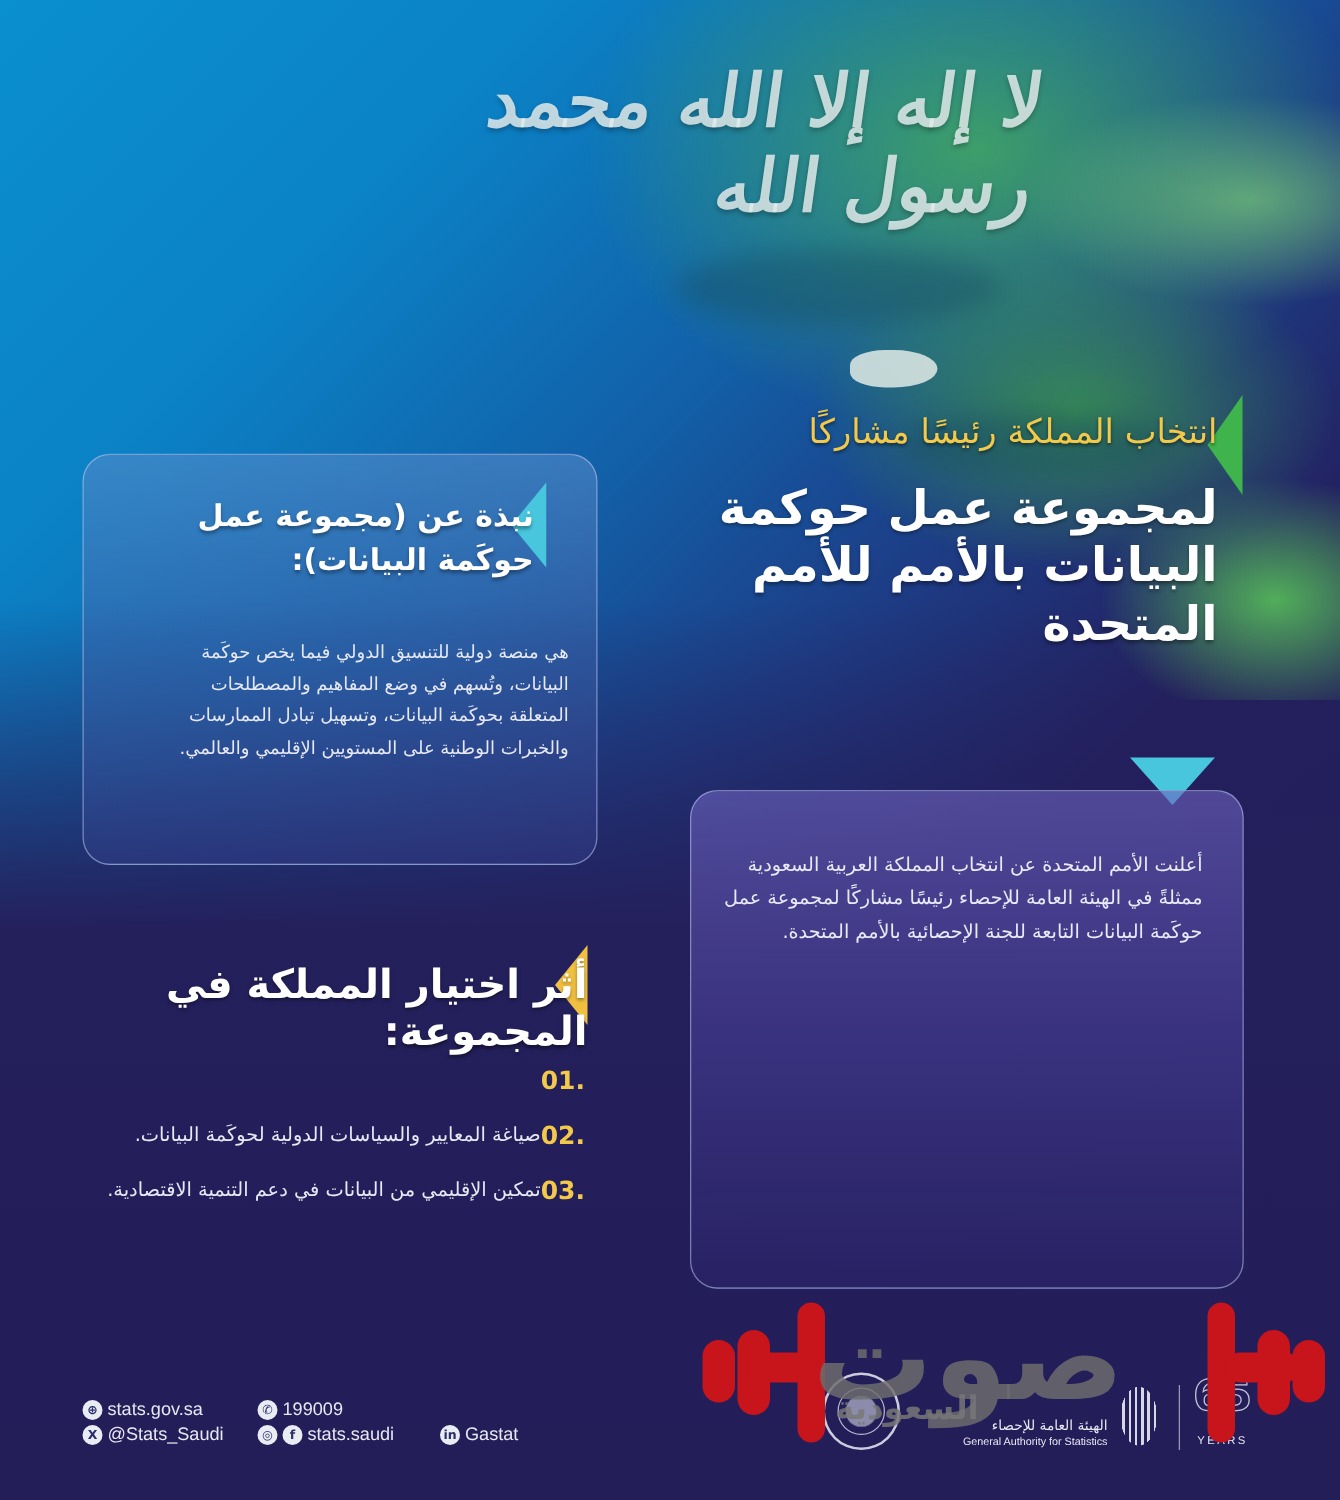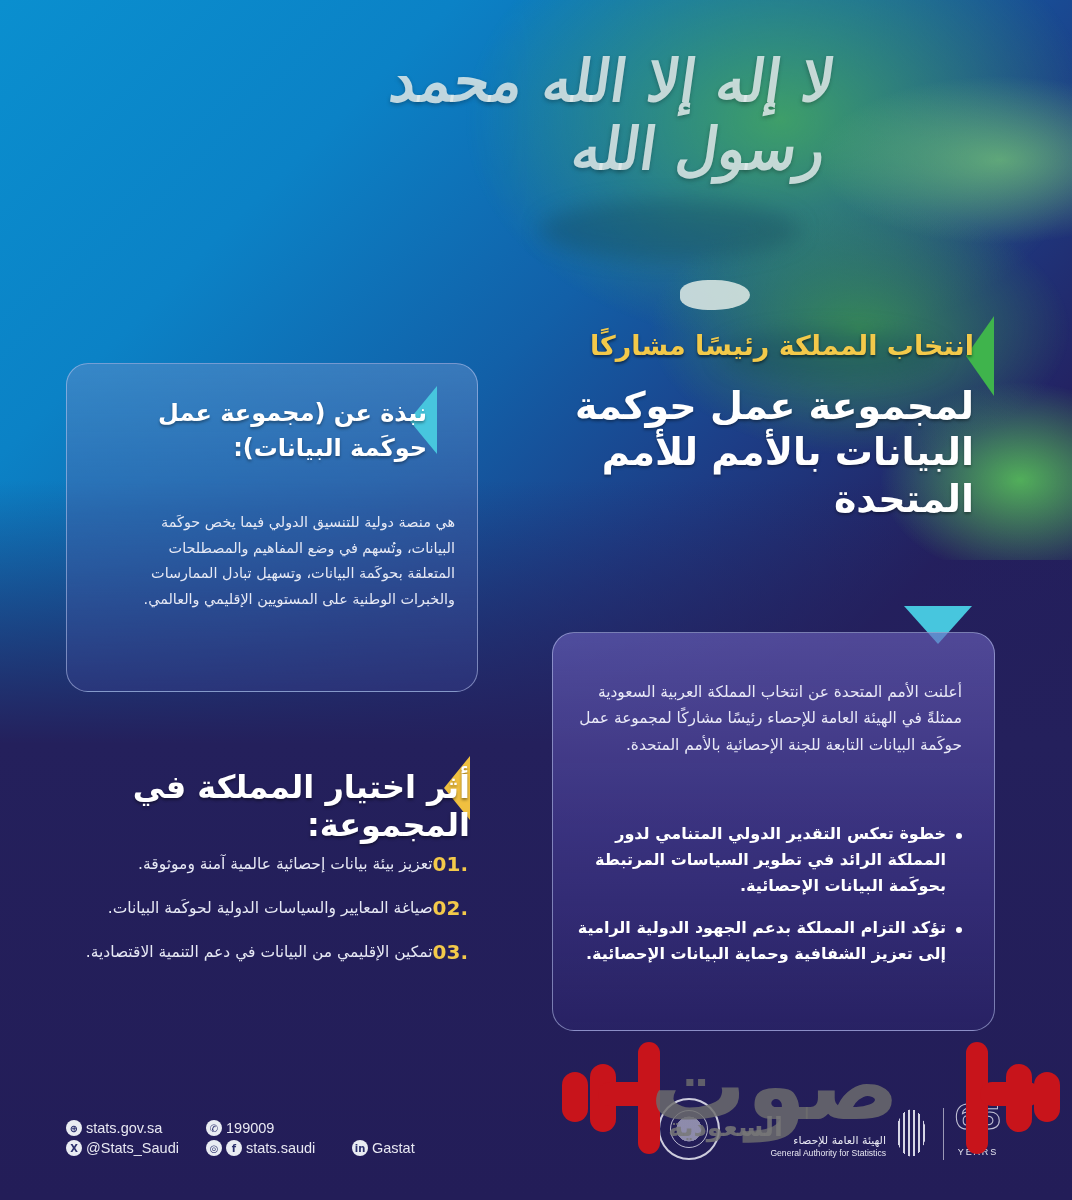--- a/index.html
+++ b/index.html
@@ -41,21 +41,21 @@
     direction: rtl;
   }
   .sword {
     position: absolute; left: 680px; top: 280px; width: 70px; height: 30px;
     border-radius: 40% 50% 50% 40%; background: rgba(225,235,230,0.85);
   }
 
   
   .headline { position: absolute; right: 98px; top: 330px; text-align: right; direction: rtl; }
   .headline .kicker {
-    font-size: 27px; font-weight: bold; color: #f3c94a;
+    font-size: 27px; font-weight: normal; color: #f3c94a;
     text-shadow: 0 2px 3px rgba(0,0,0,0.5);
   }
   .headline .title {
     margin-top: 22px; font-size: 38px; font-weight: bold; line-height: 1.22;
     color: #ffffff; text-shadow: 0 2px 3px rgba(0,0,0,0.35); width: 440px;
   }
   .tri-green {
     position: absolute; left: 966px; top: 316px; width: 0; height: 0;
     border-top: 40px solid transparent; border-bottom: 40px solid transparent;
     border-right: 28px solid #3fb44c;
@@ -199,32 +199,27 @@
 
 <div class="box box-about">
   <div class="tri-cyan-left"></div>
   <div class="box-title">نبذة عن (مجموعة عمل حوكَمة البيانات):</div>
   <div class="box-body">هي منصة دولية للتنسيق الدولي فيما يخص حوكَمة البيانات، وتُسهم في وضع المفاهيم والمصطلحات المتعلقة بحوكَمة البيانات، وتسهيل تبادل الممارسات والخبرات الوطنية على المستويين الإقليمي والعالمي.</div>
 </div>
 
 <div class="tri-cyan-down"></div>
 <div class="box box-news">
   <div class="box-intro">أعلنت الأمم المتحدة عن انتخاب المملكة العربية السعودية ممثلةً في الهيئة العامة للإحصاء رئيسًا مشاركًا لمجموعة عمل حوكَمة البيانات التابعة للجنة الإحصائية بالأمم المتحدة.</div>
-  <ul>
-    <li>خطوة تعكس التقدير الدولي المتنامي لدور المملكة الرائد في تطوير السياسات المرتبطة بحوكَمة البيانات الإحصائية.</li>
-    <li>تؤكد التزام المملكة بدعم الجهود الدولية الرامية إلى تعزيز الشفافية وحماية البيانات الإحصائية.</li>
-  </ul>
 </div>
 
 <div class="tri-gold"></div>
 <div class="impact-title">أثر اختيار المملكة في المجموعة:</div>
 <div class="impact-list">
   <div class="impact-item">
     <span class="impact-num">01.</span>
-    <span class="impact-text">تعزيز بيئة بيانات إحصائية عالمية آمنة وموثوقة.</span>
   </div>
   <div class="impact-item">
     <span class="impact-num">02.</span>
     <span class="impact-text">صياغة المعايير والسياسات الدولية لحوكَمة البيانات.</span>
   </div>
   <div class="impact-item">
     <span class="impact-num">03.</span>
     <span class="impact-text">تمكين الإقليمي من البيانات في دعم التنمية الاقتصادية.</span>
   </div>
 </div>

